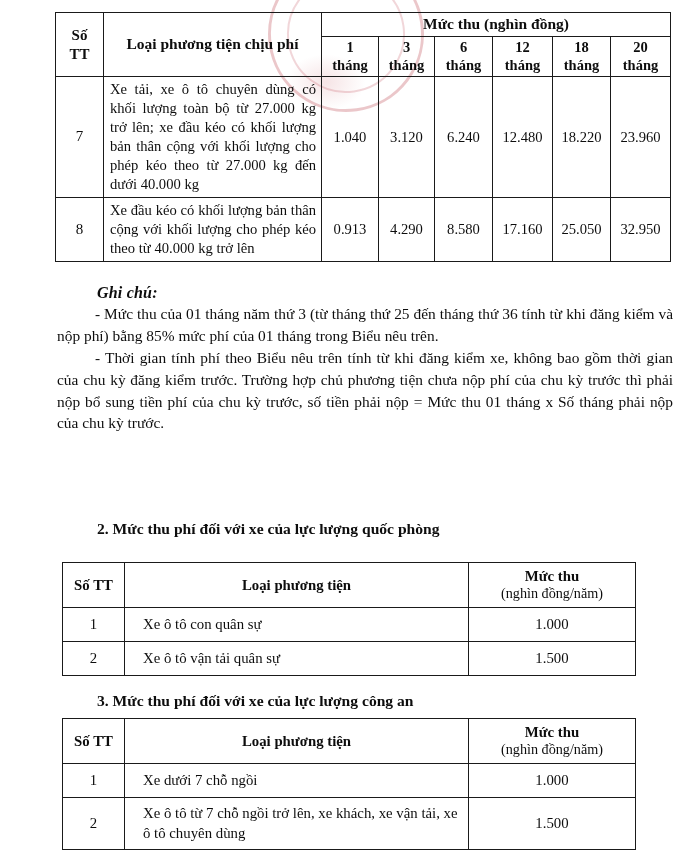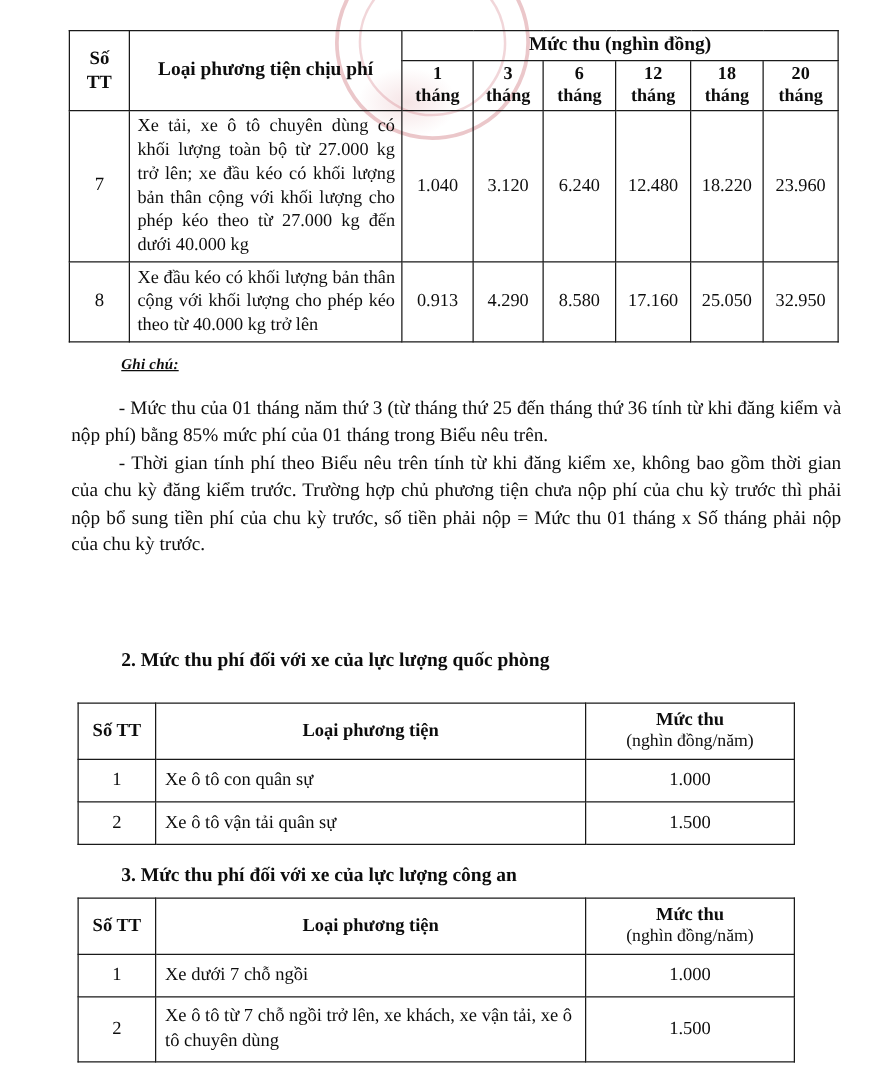--- a/index.html
+++ b/index.html
@@ -71,21 +71,20 @@
     font-size: 14.5px;
     line-height: 1.32;
   }
   .just { text-align: justify; text-align-last: left; }
 
   
   #table-fees {
     left: 55px;
     top: 12px;
     width: 615px;
-    margin-top: 12px;
   }
   #table-fees th {
     font-weight: bold;
     text-align: center;
     font-size: 14.5px;
     line-height: 1.22;
   }
   #table-fees th.hdr-stt { font-size: 15px; }
   #table-fees th.hdr-type { font-size: 15.5px; }
   #table-fees th.hdr-muc { font-size: 15.5px; }
@@ -108,25 +107,24 @@
   
   #notes {
     position: absolute;
     left: 57px;
     top: 284px;
     width: 616px;
   }
   .notes-title {
     font-weight: bold;
     font-style: italic;
-    font-size: 12px;
+    font-size: 16px;
     margin-left: 40px;
-    margin-bottom: 17px;
+    margin-bottom: 1px;
     letter-spacing: .2px;
-    text-decoration: underline;
   }
   .note-p {
     font-size: 15.4px;
     line-height: 1.42;
     text-align: justify;
     text-align-last: left;
     text-indent: 38px;
     margin: 0;
     padding: 0;
   }
@@ -151,21 +149,21 @@
     font-size: 14.8px;
     line-height: 1.25;
     padding: 4px 3px;
   }
   #table-defense td, #table-police td {
     font-size: 14.8px;
     padding: 6px 6px;
   }
   #table-defense td.idx, #table-police td.idx { text-align: center; }
   #table-defense td.amt, #table-police td.amt { text-align: center; }
-  #table-defense td.veh, #table-police td.veh { text-align: left; padding-left: 7px; }
+  #table-defense td.veh, #table-police td.veh { text-align: left; padding-left: 18px; }
   .unit-line { display: block; font-weight: normal; font-size: 14.2px; }
   .hdr-main { display: block; }
 </style>
 </head>
 <body>
 
 <div class="stamp"></div>
 <div class="stamp-blob"></div>
 
 <div class="sheet">

